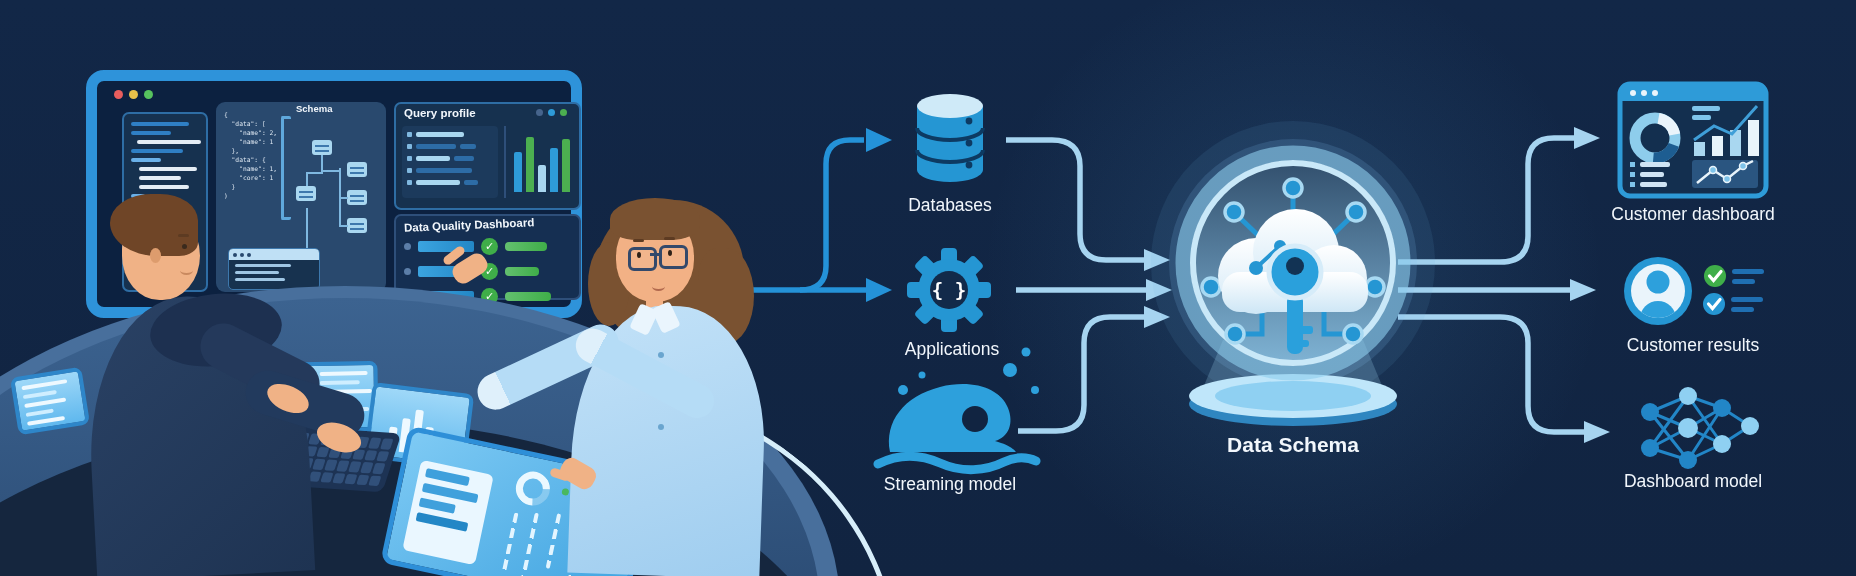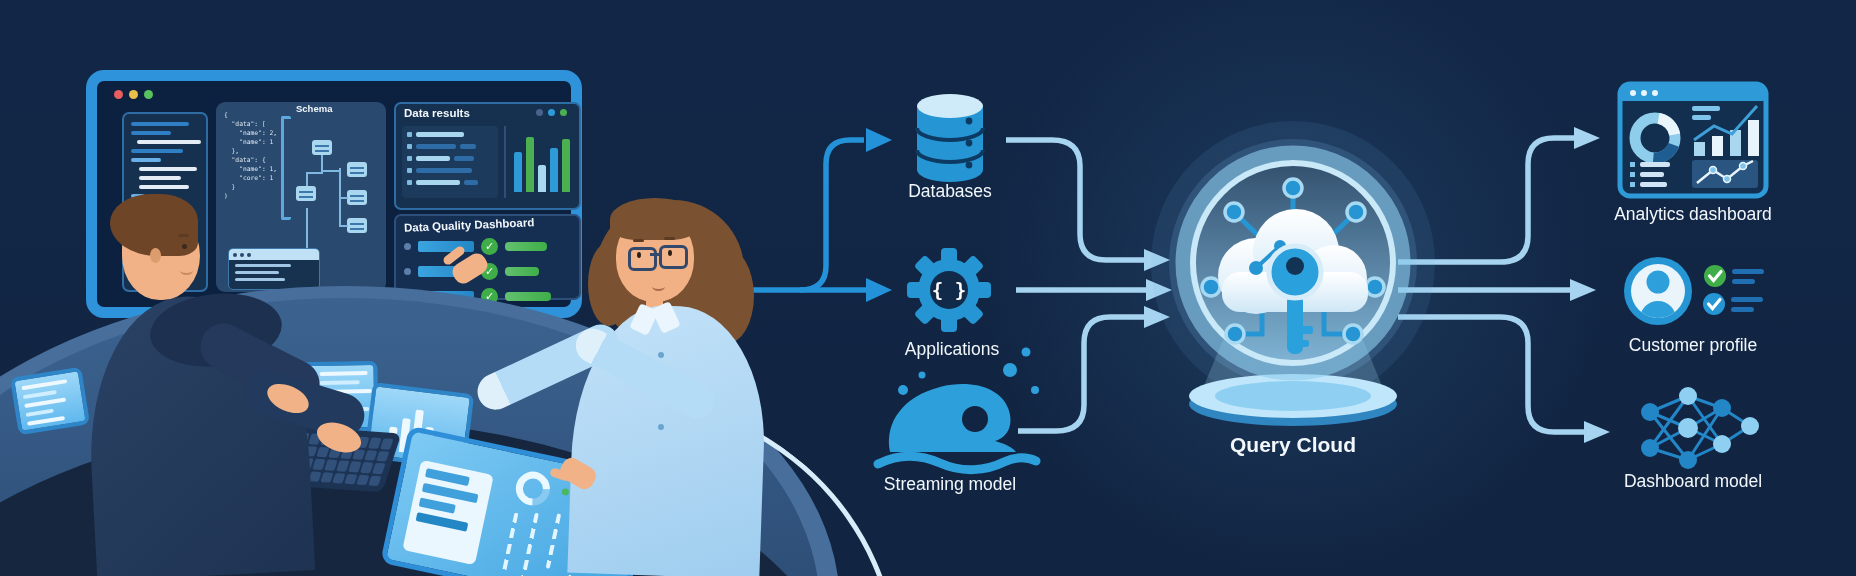--- a/index.html
+++ b/index.html
@@ -181,21 +181,21 @@
         <i></i>
         <i></i>
         <i></i>
       </div>
     <div class="mw-line" style="width:56px"></div>
     <div class="mw-line" style="width:44px"></div>
     <div class="mw-line" style="width:50px"></div>
   </div>
 
   <div class="abs panel query-panel z2"></div>
-  <div class="abs panel-title z2" style="left:404px;top:107px">Data results</div>
+  <div class="abs panel-title z2" style="left:404px;top:107px">Query profile</div>
   <div class="abs q-dot z2" style="left:536px;background:#46648c"></div>
   <div class="abs q-dot z2" style="left:548px;background:#2e9bd8"></div>
   <div class="abs q-dot z2" style="left:560px;background:#4caf50"></div>
   <div class="abs q-list z2" id="qList">
       <div class="q-row">
         <i></i>
         <b style="width: 48px; background: rgb(169, 215, 240);"></b>
       </div>
       <div class="q-row">
         <i></i>
@@ -561,26 +561,26 @@
         <circle cx="1650" cy="448" r="9" fill="#2286c7"></circle>
       <circle cx="1688" cy="396" r="9" fill="#8fd0f2"></circle>
         <circle cx="1688" cy="428" r="10" fill="#8fd0f2"></circle>
       <circle cx="1688" cy="460" r="9" fill="#2286c7"></circle>
       <circle cx="1722" cy="408" r="9" fill="#2286c7"></circle>
         <circle cx="1722" cy="444" r="9" fill="#8fd0f2"></circle>
       <circle cx="1750" cy="426" r="9" fill="#8fd0f2"></circle>
     </g>
   </svg>
 
-  <div class="abs flow-label" style="left:950px;top:181px;z-index:4">Databases</div>
+  <div class="abs flow-label" style="left:950px;top:195px;z-index:4">Databases</div>
   <div class="abs flow-label" style="left:952px;top:339px;z-index:4">Applications</div>
   <div class="abs flow-label" style="left:950px;top:474px;z-index:4">Streaming model</div>
-  <div class="abs flow-label hub-label" style="left:1293px;top:433px;z-index:4">Query Cloud</div>
-  <div class="abs flow-label" style="left:1693px;top:204px;z-index:4">Analytics dashboard</div>
-  <div class="abs flow-label" style="left:1693px;top:335px;z-index:4">Customer profile</div>
+  <div class="abs flow-label hub-label" style="left:1293px;top:433px;z-index:4">Data Schema</div>
+  <div class="abs flow-label" style="left:1693px;top:204px;z-index:4">Customer dashboard</div>
+  <div class="abs flow-label" style="left:1693px;top:335px;z-index:4">Customer results</div>
   <div class="abs flow-label" style="left:1693px;top:471px;z-index:4">Dashboard model</div>
 
   <div class="abs man-torso z5"></div>
   <div class="abs man-hood z5"></div>
   <div class="abs man-head skin z5"></div>
   <div class="abs man-hair z5"></div>
   <div class="abs man-ear z5"></div>
   <div class="abs man-eye z5"></div>
   <div class="abs man-brow z5"></div>
   <div class="abs man-smile z5"></div>

